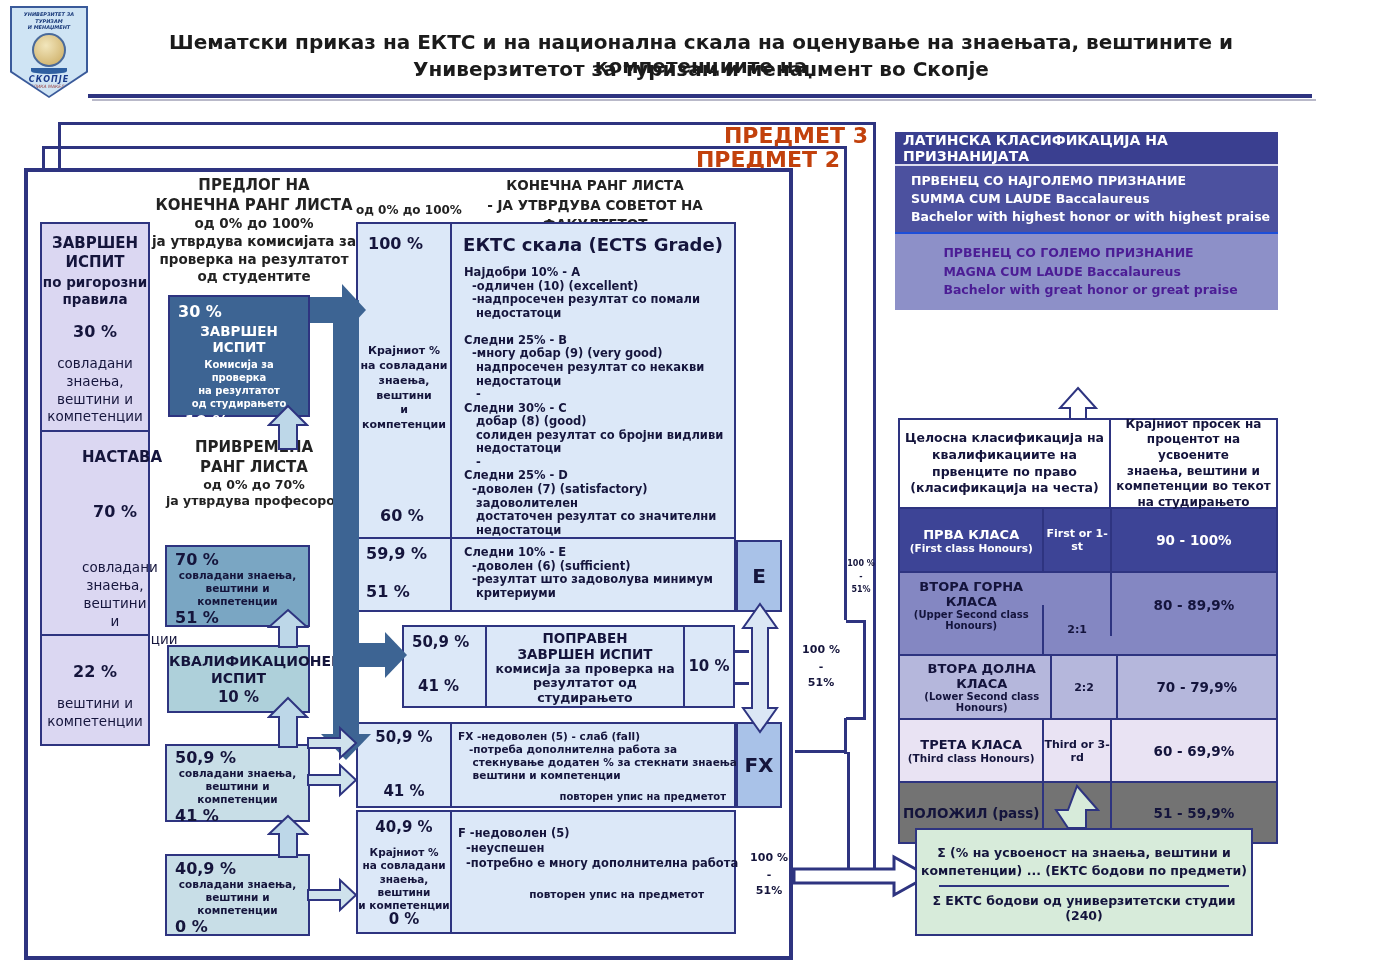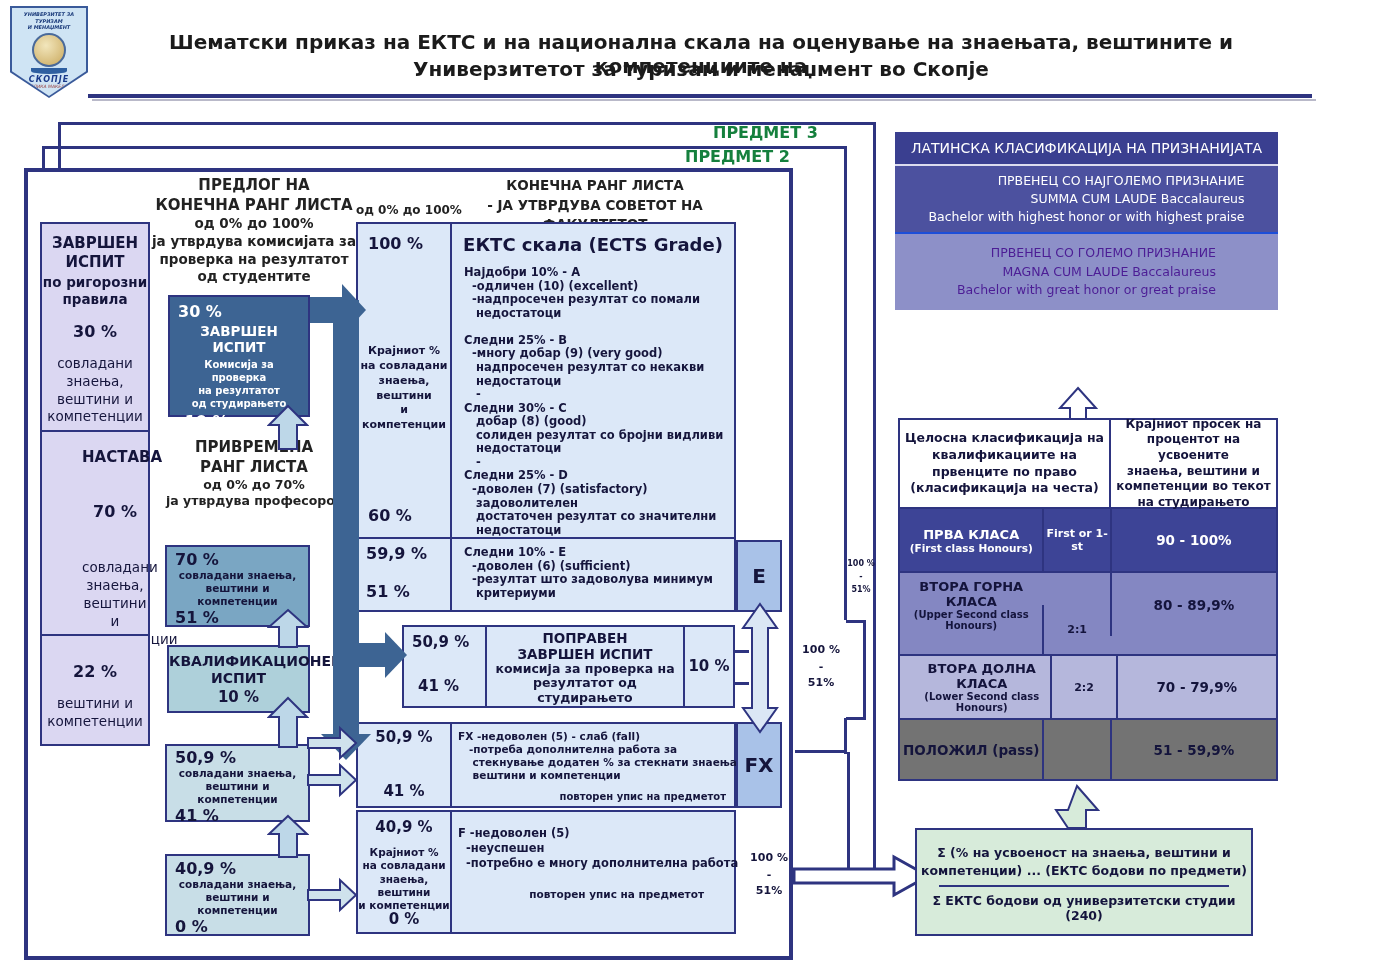--- a/index.html
+++ b/index.html
@@ -7,30 +7,30 @@
   }
   html,body{margin:0;padding:0;background:#fff;}
   body{font-family:"DejaVu Sans","Liberation Sans",sans-serif;color:var(--ink);}
   #canvas{position:relative;width:1379px;height:968px;background:#ffffff;overflow:hidden;}
   .abs{position:absolute;box-sizing:border-box;}
   .ctr{text-align:center;}
   .preL{white-space:pre-line;}
   .preX{white-space:pre;}
   .b{font-weight:bold;}
   .nline{background:var(--navy);}
-  .frame-label{font-weight:bold;font-size:16px;color:#15803d;}
+  .frame-label{font-weight:bold;font-size:22px;color:#c2410c;text-align:right;}
   .purplebox{background:#dbd7f2;border:2px solid var(--navy);text-align:center;color:var(--ink);}
   .bluecell{background:#dce8f8;border:2px solid var(--navy);color:var(--ink);}
   .badge{background:#a9c2e8;border:2px solid var(--navy);display:flex;align-items:center;justify-content:center;font-weight:bold;font-size:20px;color:var(--ink);}
   .pct{font-weight:bold;font-size:16px;color:var(--ink);}
   .pctL{font-weight:bold;font-size:15px;color:var(--ink);}
   .smallbody{font-weight:bold;font-size:10.5px;line-height:1.25;}
   .gradetext{font-weight:bold;font-size:11.5px;line-height:1.18;color:var(--ink);}
   .connlabel{font-weight:bold;text-align:center;color:var(--ink);}
-  .latin-band{display:flex;align-items:center;justify-content:center;text-align:right;font-weight:normal;white-space:pre-line;}
+  .latin-band{display:flex;align-items:center;justify-content:center;text-align:left;font-weight:bold;white-space:pre-line;padding-left:8px;}
   .htable-cell{border-left:2px solid var(--navy);display:flex;flex-direction:column;align-items:center;justify-content:center;text-align:center;}
   .hrow{display:flex;border-top:2px solid var(--navy);}
 </style>
 </head>
 <body>
 
 <div id="canvas">
 
   <div class="abs" style="left:10px;top:6px;width:78px;height:92px;font-style:italic;">
     <div class="abs" style="left:0;top:0;width:78px;height:92px;background:#3a5a9a;clip-path:polygon(0 0,100% 0,100% 72%,50% 100%,0 72%);"></div>
@@ -146,21 +146,21 @@
 
   <div class="abs bluecell" style="left:356px;top:222px;width:380px;height:390px;">
     <div class="abs nline" style="left:92px;top:0;width:2px;height:386px;"></div>
     <div class="abs nline" style="left:0;top:313px;width:376px;height:2px;"></div>
     <div class="abs pct" style="left:10px;top:10px;">100 %</div>
     <div class="abs ctr preL b" style="left:0;top:120px;width:92px;font-size:11px;line-height:1.35;">Крајниот %
 на совладани
 знаења,
 вештини
 и компетенции</div>
-    <div class="abs pct" style="left:10px;top:282px;">60 %</div>
+    <div class="abs pct" style="left:22px;top:282px;">60 %</div>
     <div class="abs pct" style="left:8px;top:320px;">59,9 %</div>
     <div class="abs pct" style="left:8px;top:358px;">51 %</div>
     <div class="abs ctr b" style="left:96px;top:10px;width:278px;font-size:18px;">ЕКТС скала (ECTS Grade)</div>
     <div class="abs preX gradetext" style="left:106px;top:42px;">Најдобри 10% - A
   -одличен (10) (excellent)
   -надпросечен резултат со помали
    недостатоци
 
 Следни 25% - B
   -многу добар (9) (very good)
@@ -310,20 +310,28 @@
       <div class="htable-cell b" style="width:166px;height:63px;font-size:13.5px;">80 - 89,9%</div>
     </div>
     <div class="hrow" style="background:#b5b7dc;color:#14143c;padding-left:13px;">
       <div class="htable-cell" style="width:144px;height:62px;border-left:none;">
         <span class="b" style="font-size:13px;">ВТОРА ДОЛНА КЛАСА</span>
         <span class="b" style="font-size:10px;">(Lower Second class Honours)</span>
       </div>
       <div class="htable-cell b" style="width:66px;height:62px;font-size:11px;">2:2</div>
       <div class="htable-cell b" style="width:166px;height:62px;font-size:13.5px;">70 - 79,9%</div>
     </div>
+    <div class="hrow" style="background:#e9e3f3;color:#14143c;">
+      <div class="htable-cell" style="width:144px;height:61px;border-left:none;">
+        <span class="b" style="font-size:13px;">ТРЕТА КЛАСА</span>
+        <span class="b" style="font-size:10.5px;">(Third class Honours)</span>
+      </div>
+      <div class="htable-cell b" style="width:66px;height:61px;font-size:11px;">Third or 3-rd</div>
+      <div class="htable-cell b" style="width:166px;height:61px;font-size:13.5px;">60 - 69,9%</div>
+    </div>
     <div class="hrow" style="background:#737373;color:#14143c;">
       <div class="htable-cell" style="width:144px;height:59px;border-left:none;">
         <span class="b" style="font-size:13.5px;">ПОЛОЖИЛ (pass)</span>
       </div>
       <div class="htable-cell b" style="width:66px;height:59px;font-size:11px;"></div>
       <div class="htable-cell b" style="width:166px;height:59px;font-size:13.5px;">51 - 59,9%</div>
     </div>
   </div>
 
   <svg class="abs" style="left:1054px;top:784px;" width="46" height="46">

